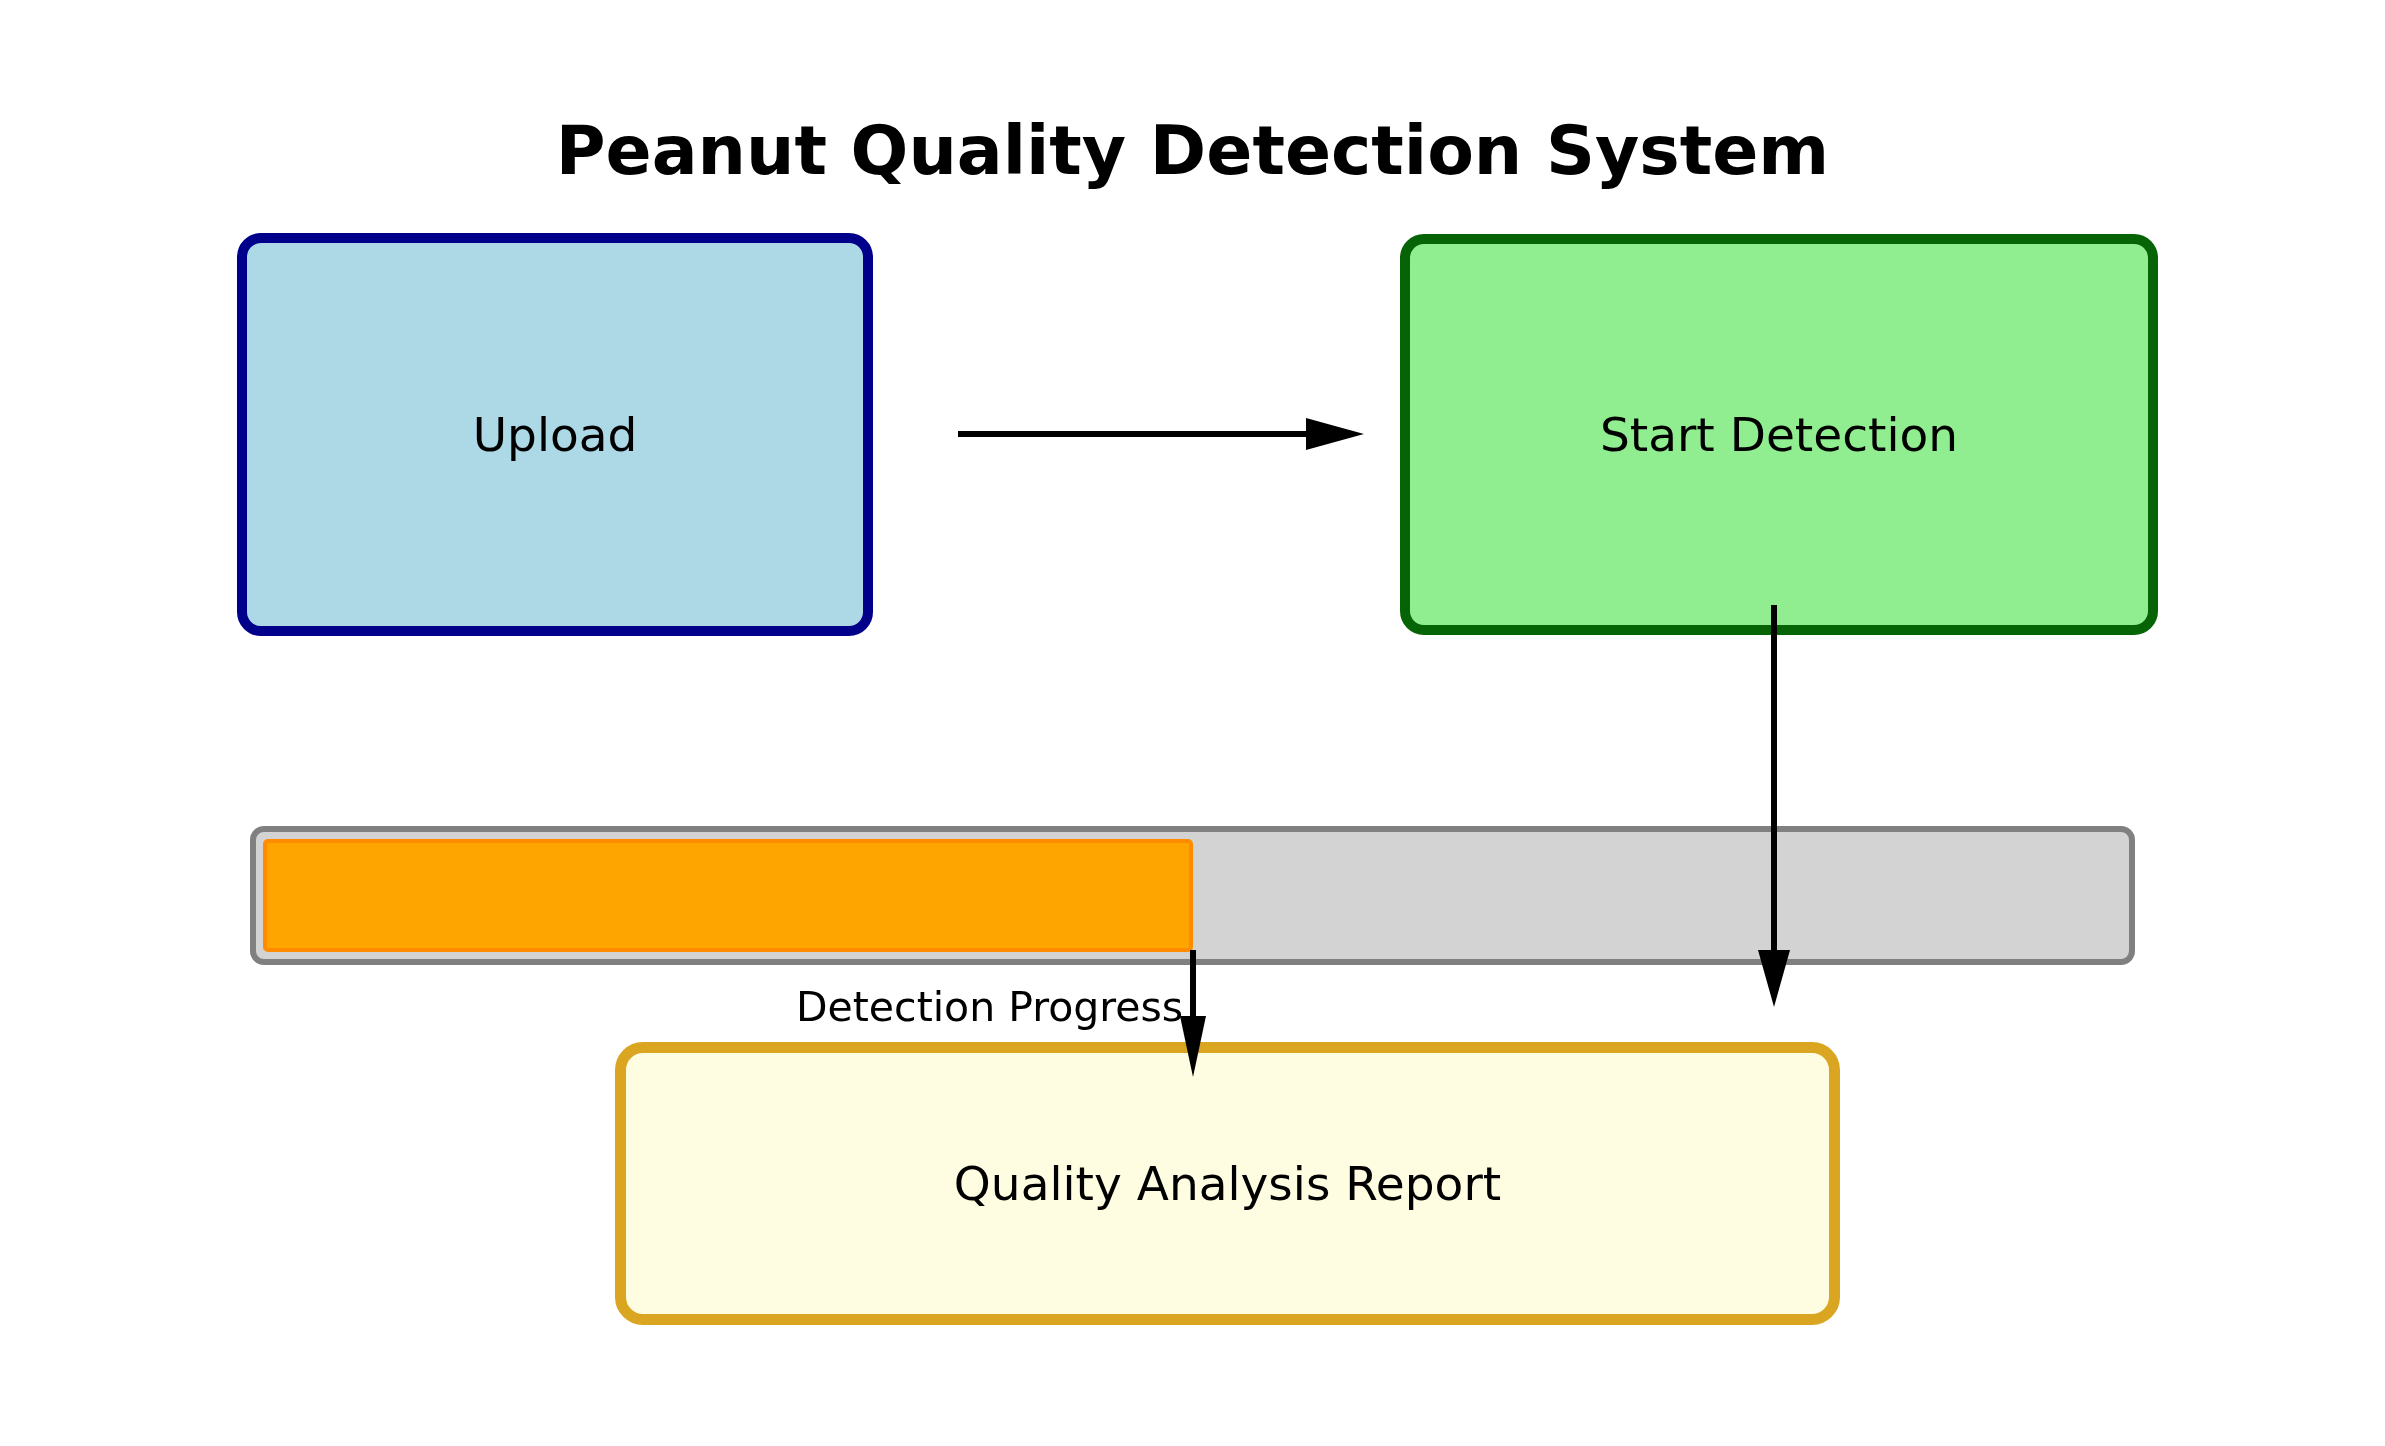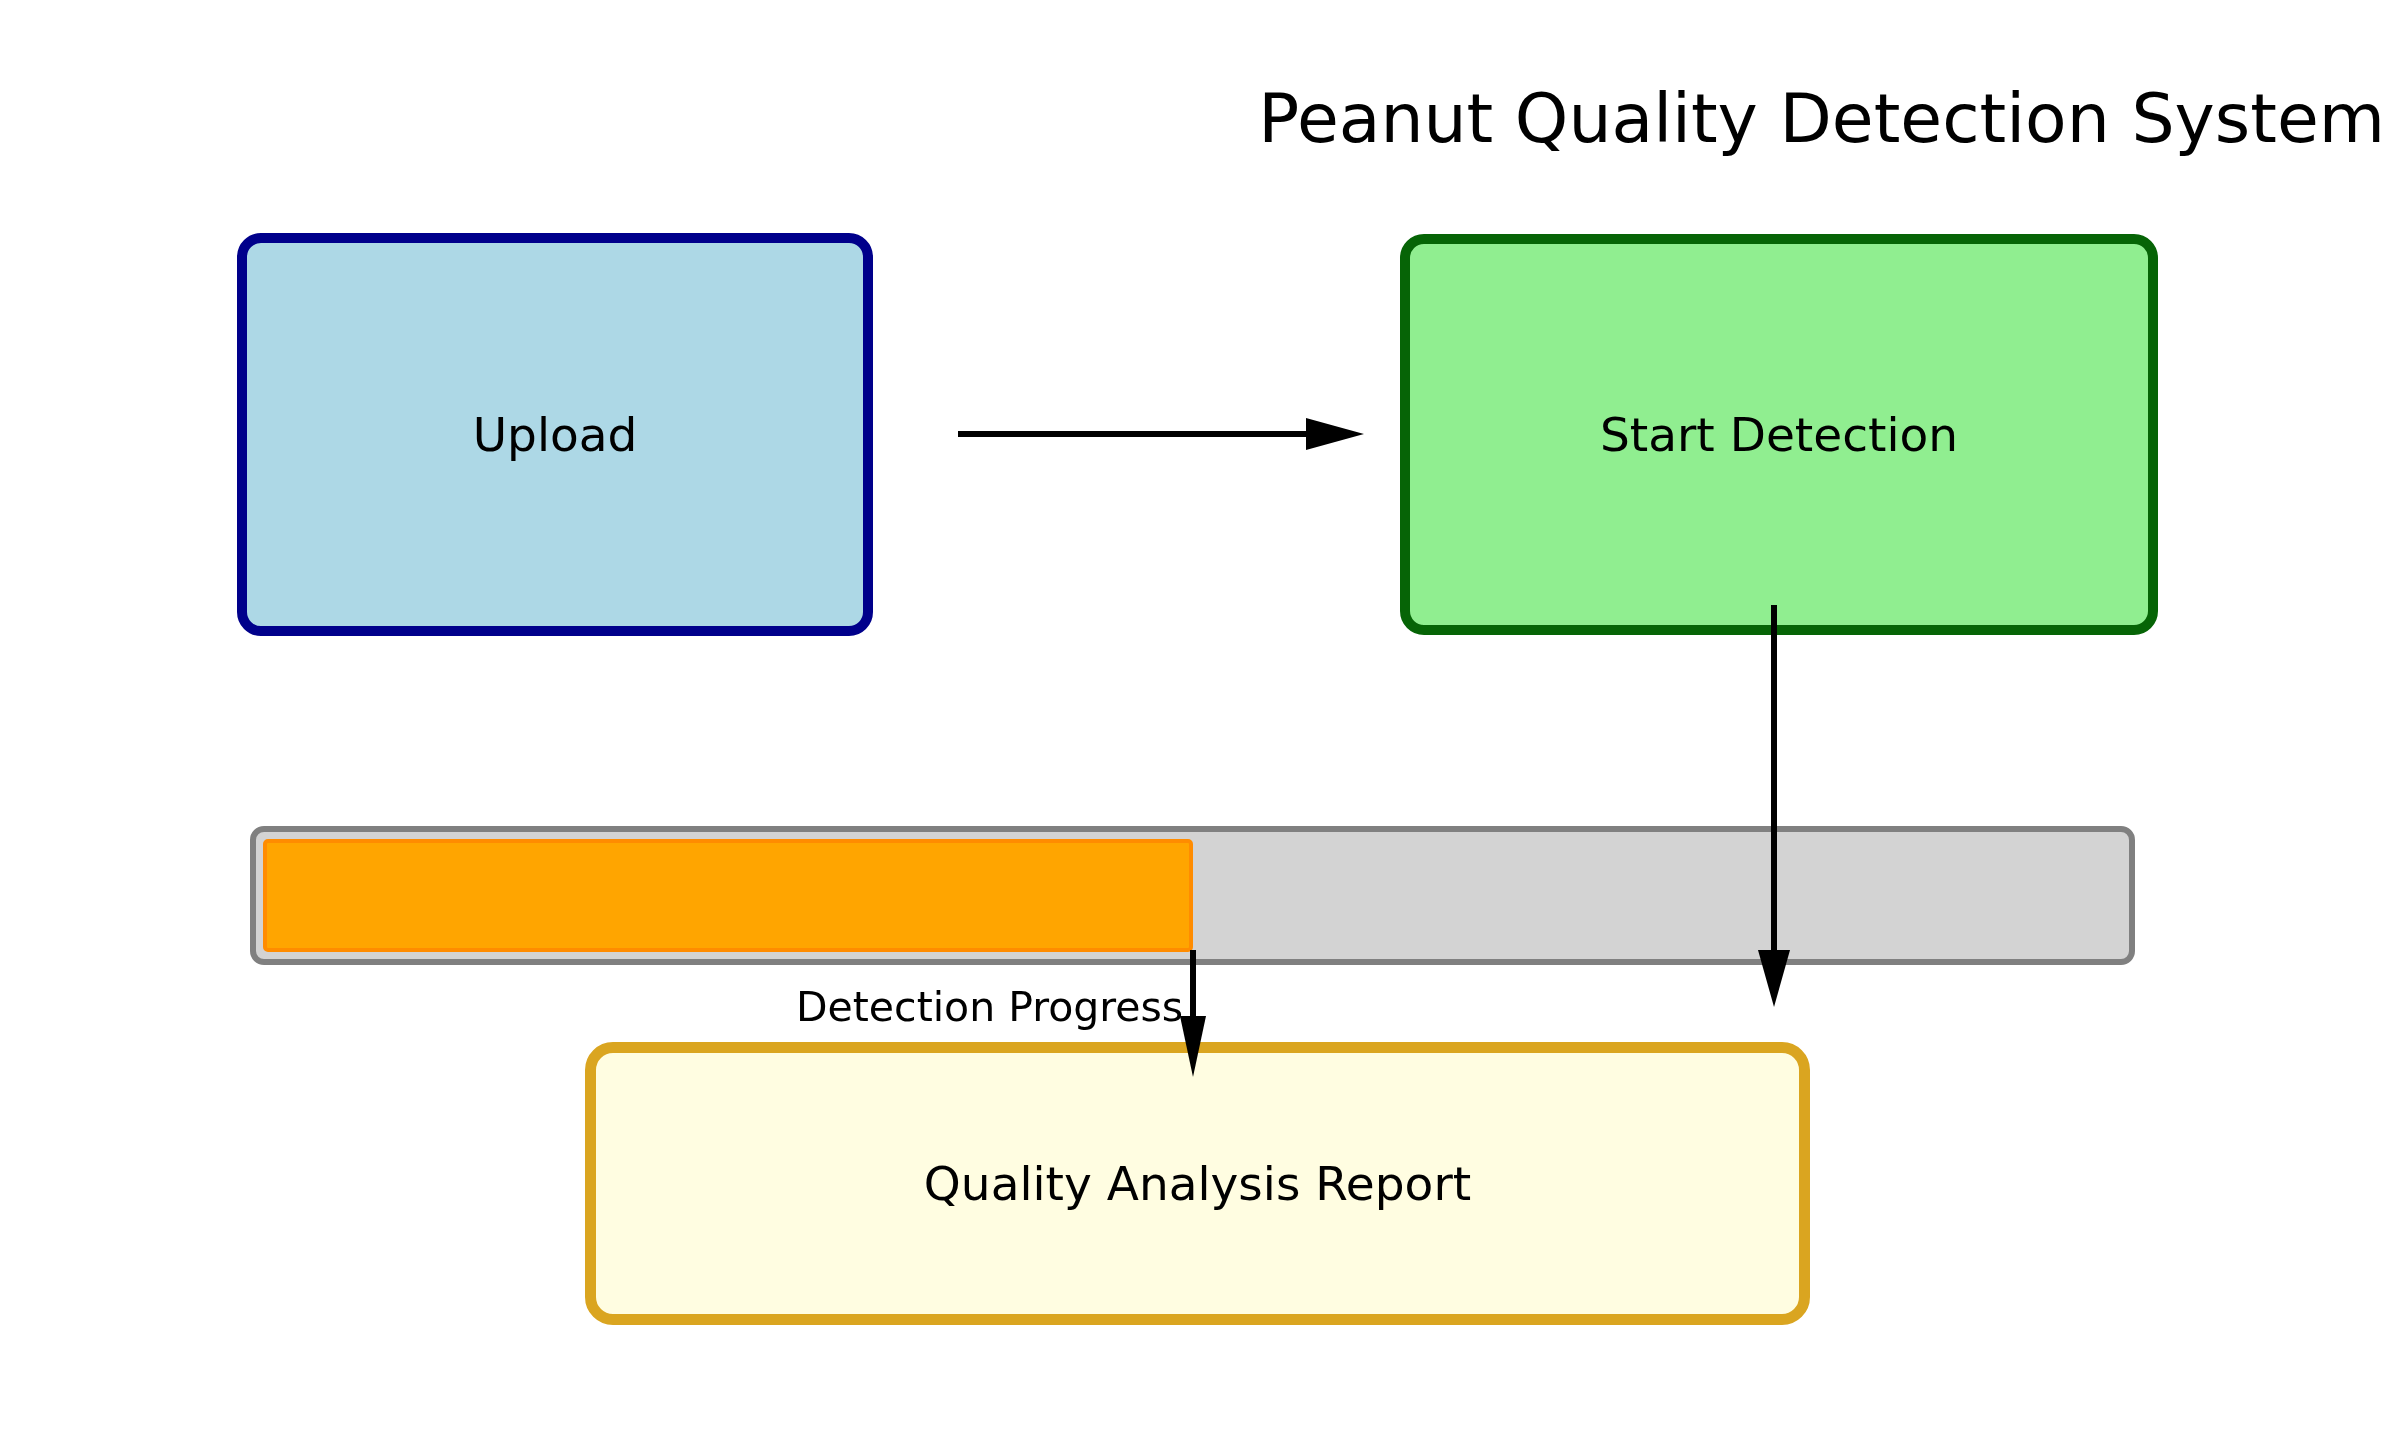--- a/index.html
+++ b/index.html
@@ -9,27 +9,27 @@
     width: 2385px;
     height: 1446px;
     background: #ffffff;
     overflow: hidden;
     font-family: "DejaVu Sans", "Liberation Sans", sans-serif;
     color: #000000;
   }
   .title {
     position: absolute;
     left: 0;
-    top: 84px;
+    top: 116px;
     width: 100%;
     height: 70px;
     line-height: 70px;
-    text-align: right;
+    text-align: center;
     font-size: 68px;
-    font-weight: normal;
+    font-weight: bold;
     letter-spacing: 0px;
   }
   .node {
     position: absolute;
     display: flex;
     align-items: center;
     justify-content: center;
     text-align: center;
     border-style: solid;
     font-size: 47px;
@@ -97,21 +97,21 @@
   <div class="node node-start" style="background-color: rgb(144, 238, 144); border-color: rgb(6, 100, 6); color: rgb(0, 0, 0);">
     <div class="node-label">Start Detection</div>
   </div>
 
   <div class="progress-track" style="background-color: rgb(211, 211, 211); border-color: rgb(128, 128, 128);">
     <div class="progress-fill" style="background-color: rgb(255, 165, 0); border-color: rgb(255, 140, 0); width: 50%;"></div>
   </div>
 
   <div class="progress-label" style="color: rgb(0, 0, 0);">Detection Progress</div>
 
-  <div class="node node-report" style="background-color: rgb(255, 253, 225); border-color: rgb(218, 165, 32); color: rgb(0, 0, 0);">
+  <div class="node node-report" style="background-color: rgb(255, 253, 225); border-color: rgb(218, 165, 32); color: rgb(0, 0, 0); margin-left: 30px;">
     <div class="node-label">Quality Analysis Report</div>
   </div>
 
   <svg class="arrows" viewBox="0 0 2385 1446">
     <g>
       <line class="arrow-line" x1="958" y1="434" x2="1312" y2="434" style="stroke: rgb(0, 0, 0);"></line>
       <polygon points="1306,418 1306,450 1364,434" style="fill: rgb(0, 0, 0);"></polygon>
     </g>
     <g>
       <line class="arrow-line" x1="1774" y1="605" x2="1774" y2="956" style="stroke: rgb(0, 0, 0);"></line>

